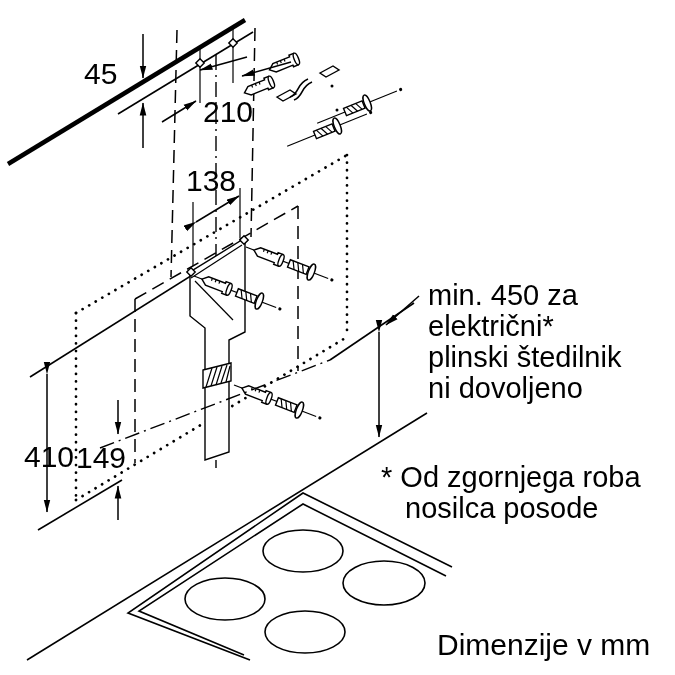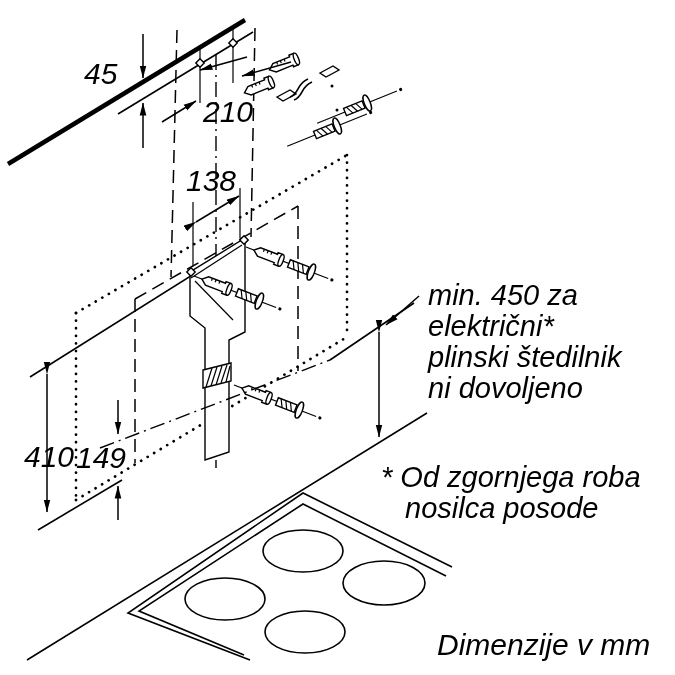--- a/index.html
+++ b/index.html
@@ -1,17 +1,17 @@
 <!DOCTYPE html>
 <html><head>
 <meta charset="utf-8">
 <style>
   html,body{margin:0;padding:0;background:#fff;}
   .stage{position:relative;width:675px;height:675px;background:#fff;overflow:hidden;
-         font-family:"Liberation Sans", sans-serif;font-style:italic;}
+         font-family:"Liberation Sans", sans-serif;}
   svg{display:block}
   text{fill:#000;font-family:"Liberation Sans", sans-serif;}
   .dim{font-size:30px;}
   .note{font-size:29px;}
   .cap{font-size:30px;}
   .ln{stroke:#000;fill:none;stroke-width:1.6;}
   .thick{stroke:#000;fill:none;stroke-width:4.5;}
   .thin{stroke:#000;fill:none;stroke-width:1.2;}
   .dashed{stroke:#000;fill:none;stroke-width:1.5;stroke-dasharray:13 7;}
   .dashdot{stroke:#000;fill:none;stroke-width:1.4;stroke-dasharray:15 5 2 5;}

